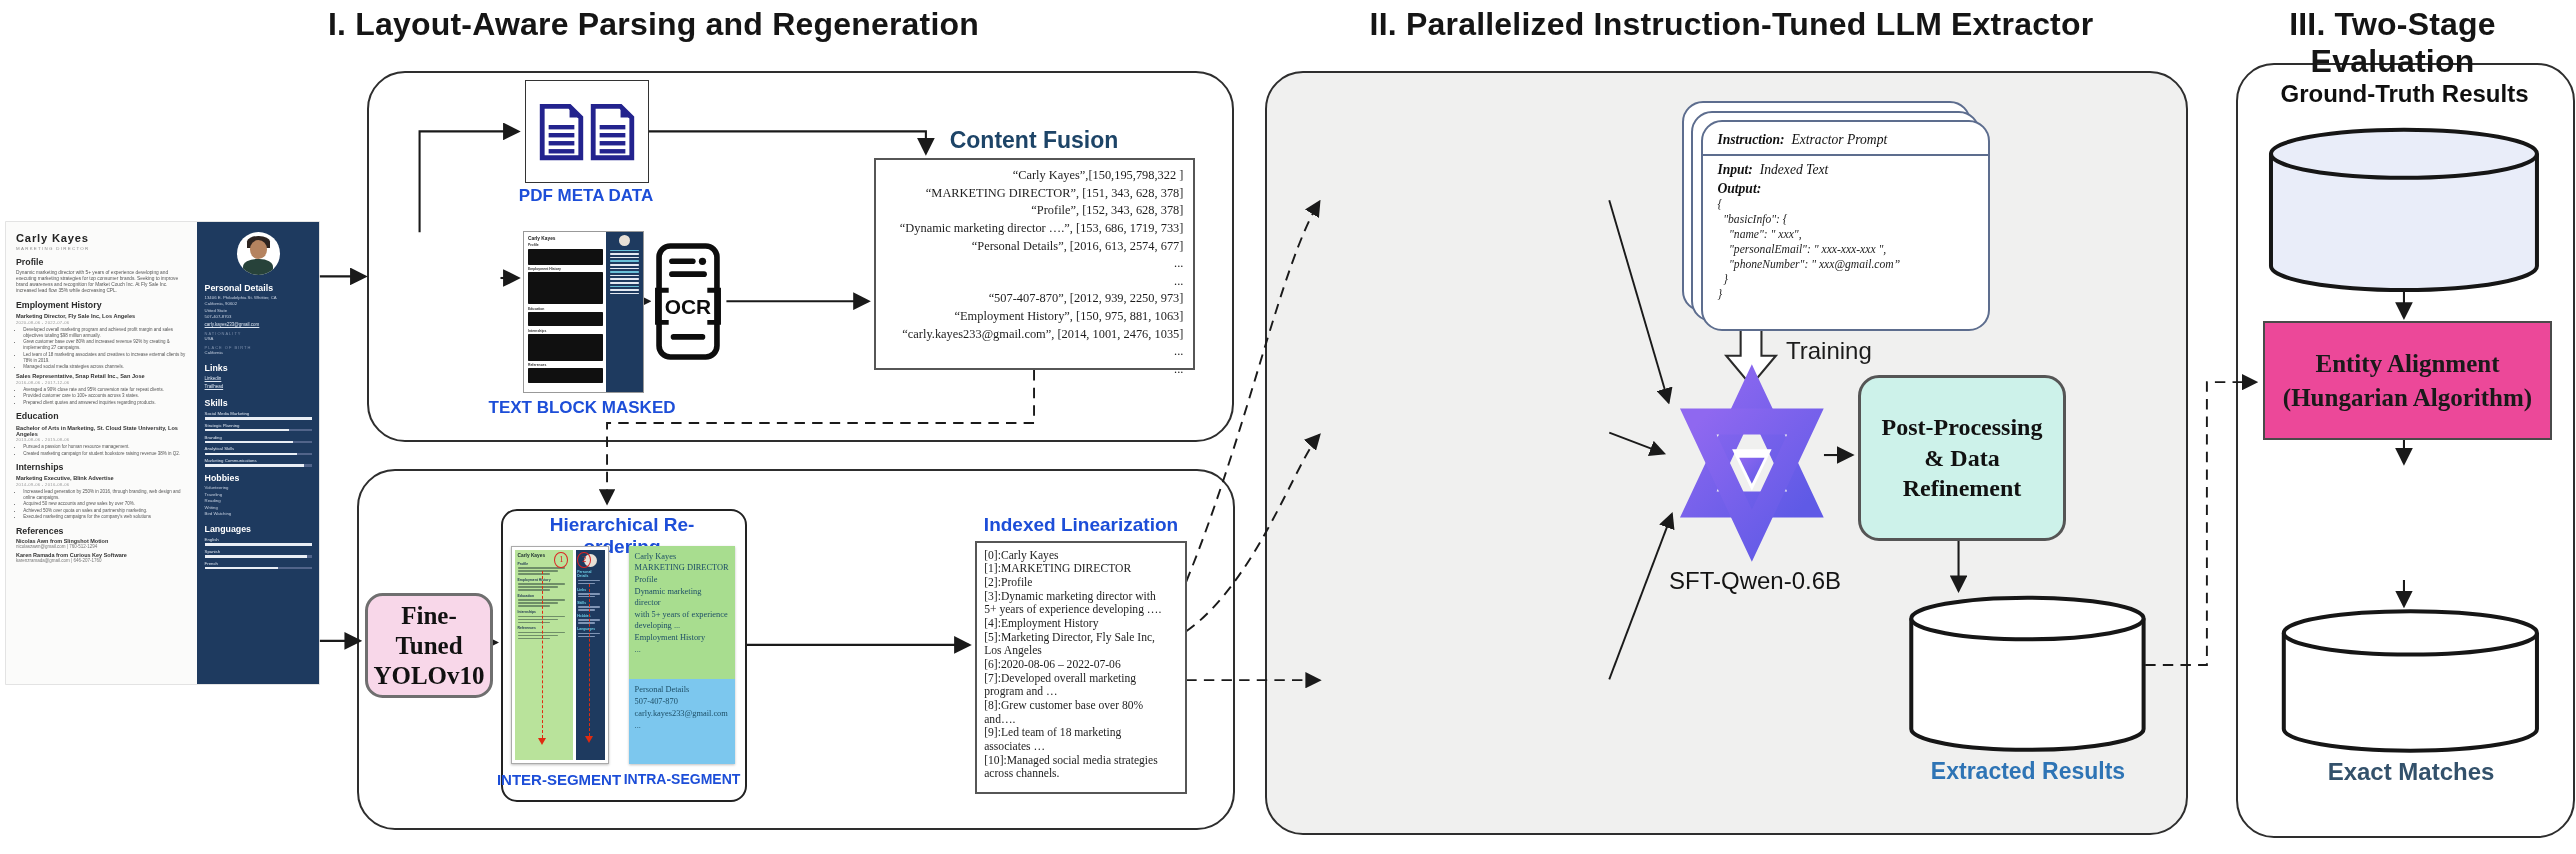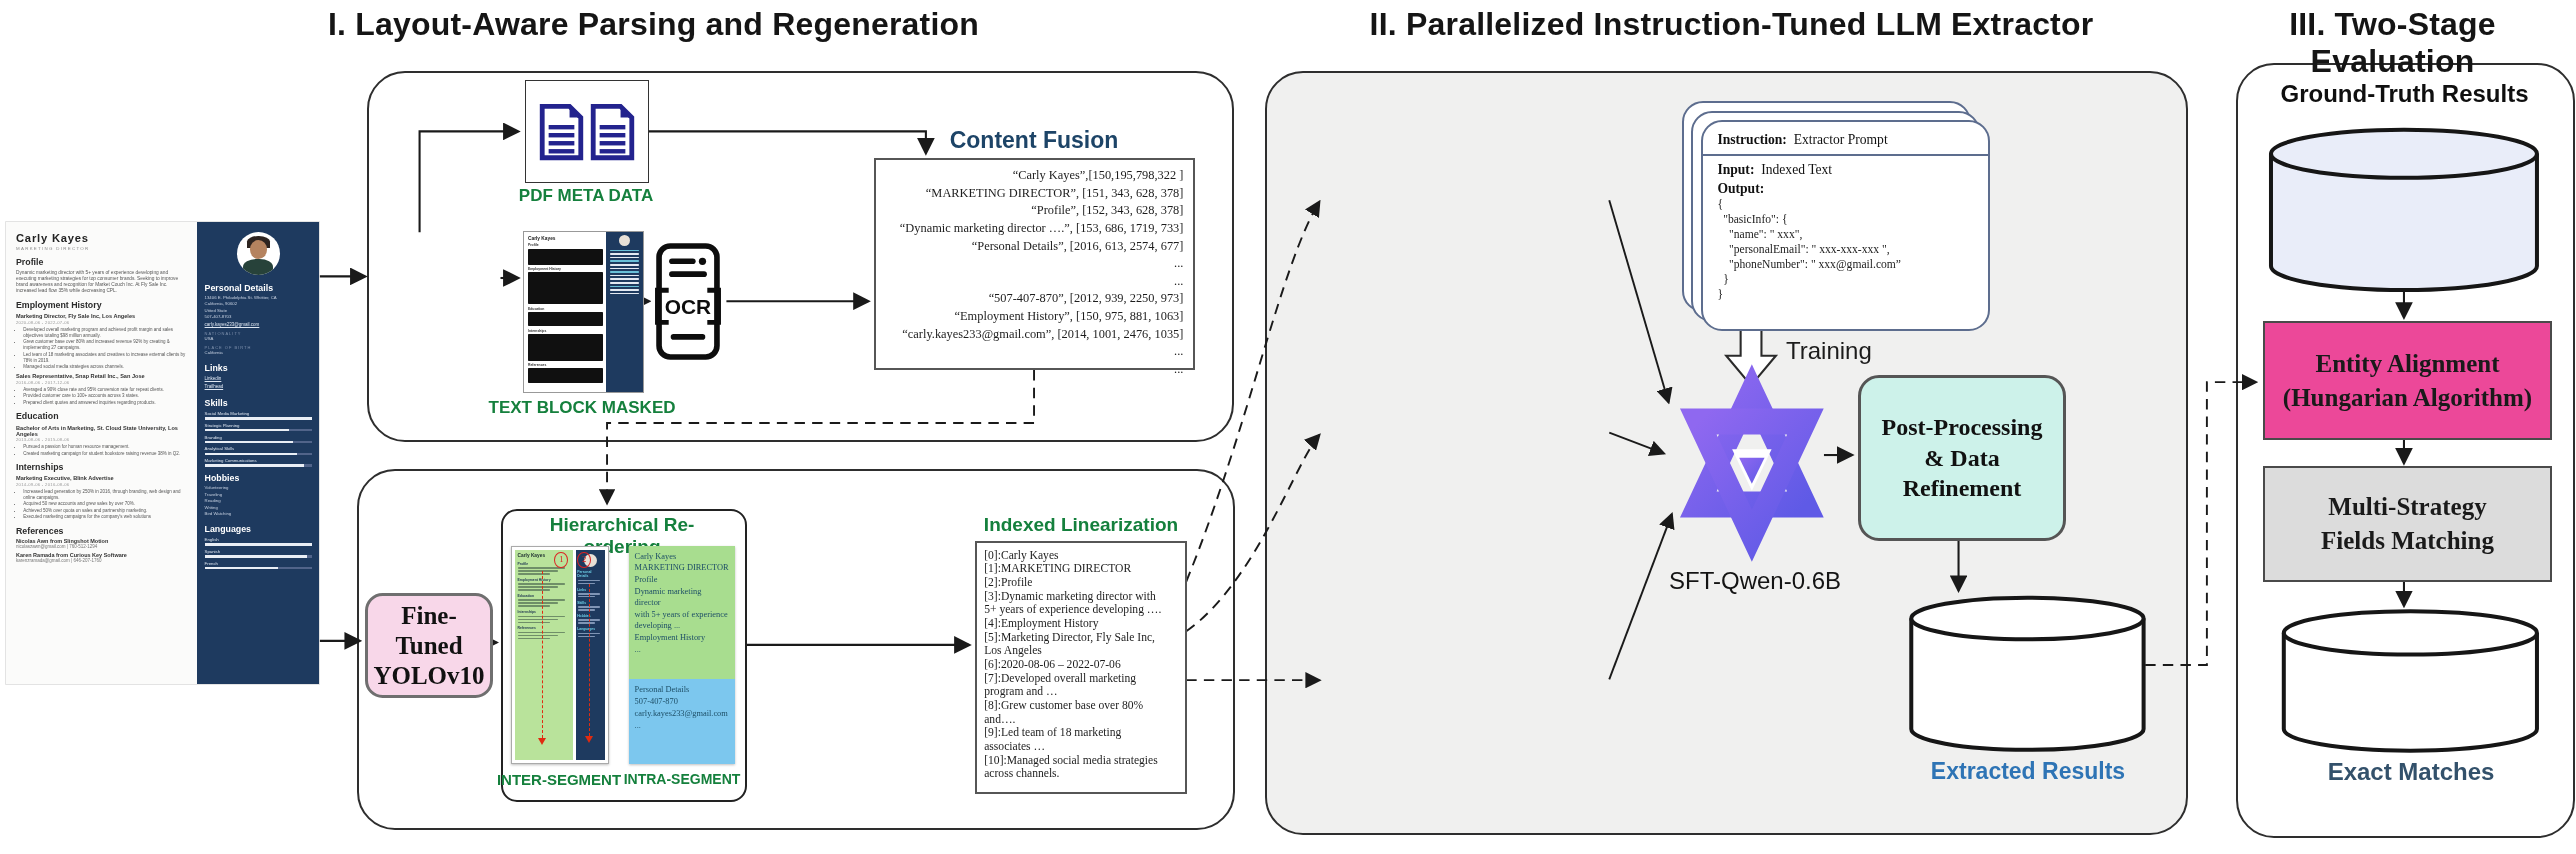--- a/index.html
+++ b/index.html
@@ -10,21 +10,21 @@
   .preline{white-space:pre-line;}
   .sec-title{font-weight:bold;font-size:32px;color:#151515;text-align:center;letter-spacing:0.2px;}
   .container{position:absolute;border:2.4px solid #2e2e2e;border-radius:38px;background:#fff;}
   .container.gray{background:#f0f0ef;}
   
   .nodebox{position:absolute;border-radius:17.6px;border:3.2px solid #6f6f6f;
     display:flex;align-items:center;justify-content:center;text-align:center;
     font-family:"Liberation Serif",serif;font-weight:bold;color:#111;}
   .plainbox{position:absolute;border:2px solid #4a4a4a;display:flex;align-items:center;justify-content:center;
     text-align:center;font-family:"Liberation Serif",serif;font-weight:bold;color:#1a1a1a;}
-  .small-label{position:absolute;font-weight:bold;color:#15803d;text-align:center;}
+  .small-label{position:absolute;font-weight:bold;color:#1d4ed8;text-align:center;}
   .blue-label{position:absolute;text-align:center;color:#1d4467;font-weight:600;}
   
   .textpanel{position:absolute;background:#fff;border:2.4px solid #565656;color:#1d1d1d;
     font-family:"Liberation Serif",serif;}
   
   .prompt{position:absolute;left:1326px;width:282px;border:2px solid #141414;border-radius:14.4px;
     background:#faf5dc;overflow:hidden;box-sizing:border-box;}
   .prompt .ph{background:#b5daf3;border-bottom:0.8px solid #9cc3e0;text-align:center;
     font-family:"Liberation Serif",serif;font-weight:bold;font-size:13.6px;color:#3d3d3d;padding:4px 0 3.2px;}
   .prompt .pb{padding:6.4px 8.8px;font-family:"Liberation Serif",serif;font-size:9.2px;line-height:1.42;
@@ -501,21 +501,21 @@
       "major": "",
       "educationDescription": ""
     }
   ]
 }/no_think</div>
       </div>
     </div>
 
   <div class="card content" style="left:1682px;top:101px;"></div>
   <div class="card content" style="left:1691px;top:111px;"></div>
-  <div class="card content" style="left:1701px;top:120px;">
+  <div class="card content" style="left:1701px;top:120px;font-style:italic;">
     <div class="inner">
       <div class="row1"><b>Instruction:</b><span style="white-space:pre;">  Extractor Prompt</span></div>
       <div class="divider"></div>
       <div class="row1"><b>Input:</b><span style="white-space:pre;">  Indexed Text</span></div>
       <div class="row1" style="margin-top:2.4px;"><b>Output:</b></div>
       <div class="json">{
   "basicInfo": {
     "name": " xxx",
     "personalEmail": " xxx-xxx-xxx ",
     "phoneNumber": " xxx@gmail.com”
@@ -534,24 +534,20 @@
   </div>
 
   <div class="abs content" style="left:1924px;top:758px;width:208px;text-align:center;font-size:23px;color:#2e74b5;font-weight:600;">Extracted Results</div>
 
   <div class="abs content" style="left:2268px;top:80px;width:273px;text-align:center;font-size:24px;font-weight:bold;color:#0f0f0f;">Ground-Truth Results</div>
 
   <div class="plainbox content" style="left:2263px;top:321px;width:285px;height:115px;background:#ec4899;font-size:25px;line-height:1.35;">
     <span class="preline">Entity Alignment
 (Hungarian Algorithm)</span>
   </div>
-  <div class="plainbox content" style="left:2263px;top:466px;width:285px;height:112px;background:#dcdcdc;font-size:25px;line-height:1.35;">
-    <span class="preline">Multi-Strategy
-Fields Matching</span>
-  </div>
   <div class="abs content" style="left:2307px;top:758px;width:208px;text-align:center;font-size:24px;color:#33516b;font-weight:600;">Exact Matches</div>
 
   <div id="jicons" class="content">
       <div class="jicon" style="left: 2286px; top: 178px;"><svg width="63" height="77" viewBox="0 0 64 78">
           <path d="M6,3 H42 L58,19 V75 H6 Z" fill="#e9edf9" stroke="#111" stroke-width="5" stroke-linejoin="round"></path>
           <path d="M42,3 V19 H58" fill="#e9edf9" stroke="#111" stroke-width="4"></path>
           <text x="30" y="43" text-anchor="middle" font-family="Liberation Serif,serif" font-weight="bold" font-size="21" fill="#111">{:}</text>
           <rect x="5" y="51" width="54" height="23" fill="#e9edf9" stroke="#111" stroke-width="5"></rect>
           <text x="32" y="69" text-anchor="middle" font-family="Liberation Sans,sans-serif" font-weight="bold" font-size="17" fill="#111">JSON</text>
         </svg></div>

